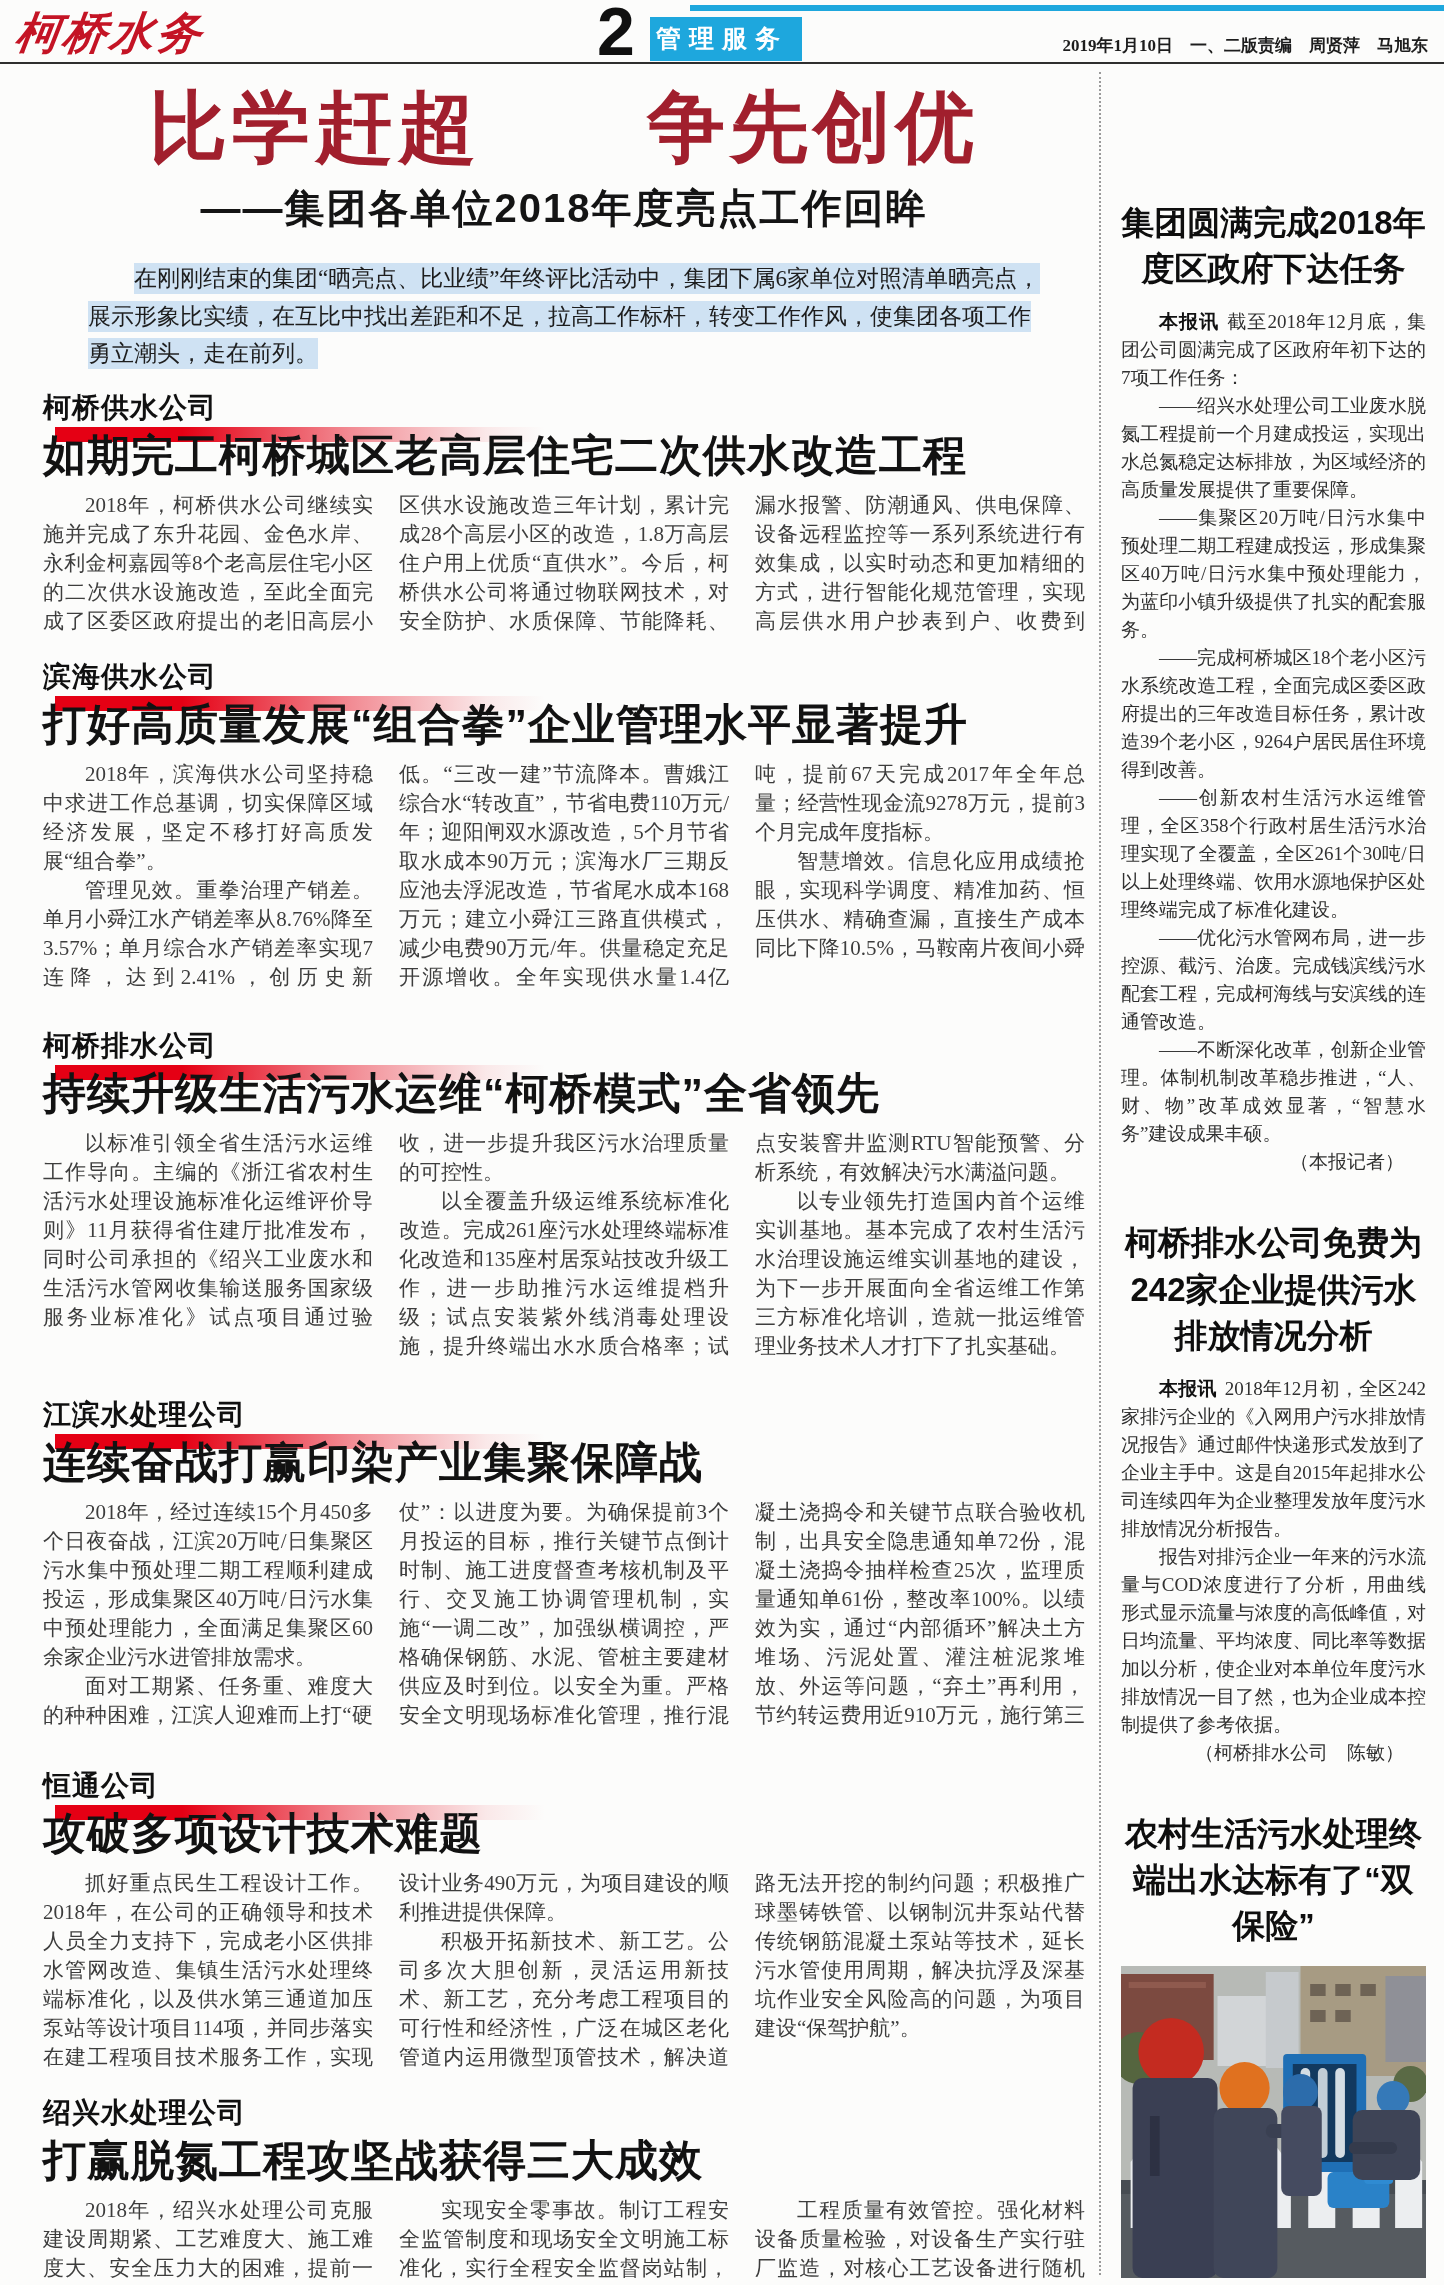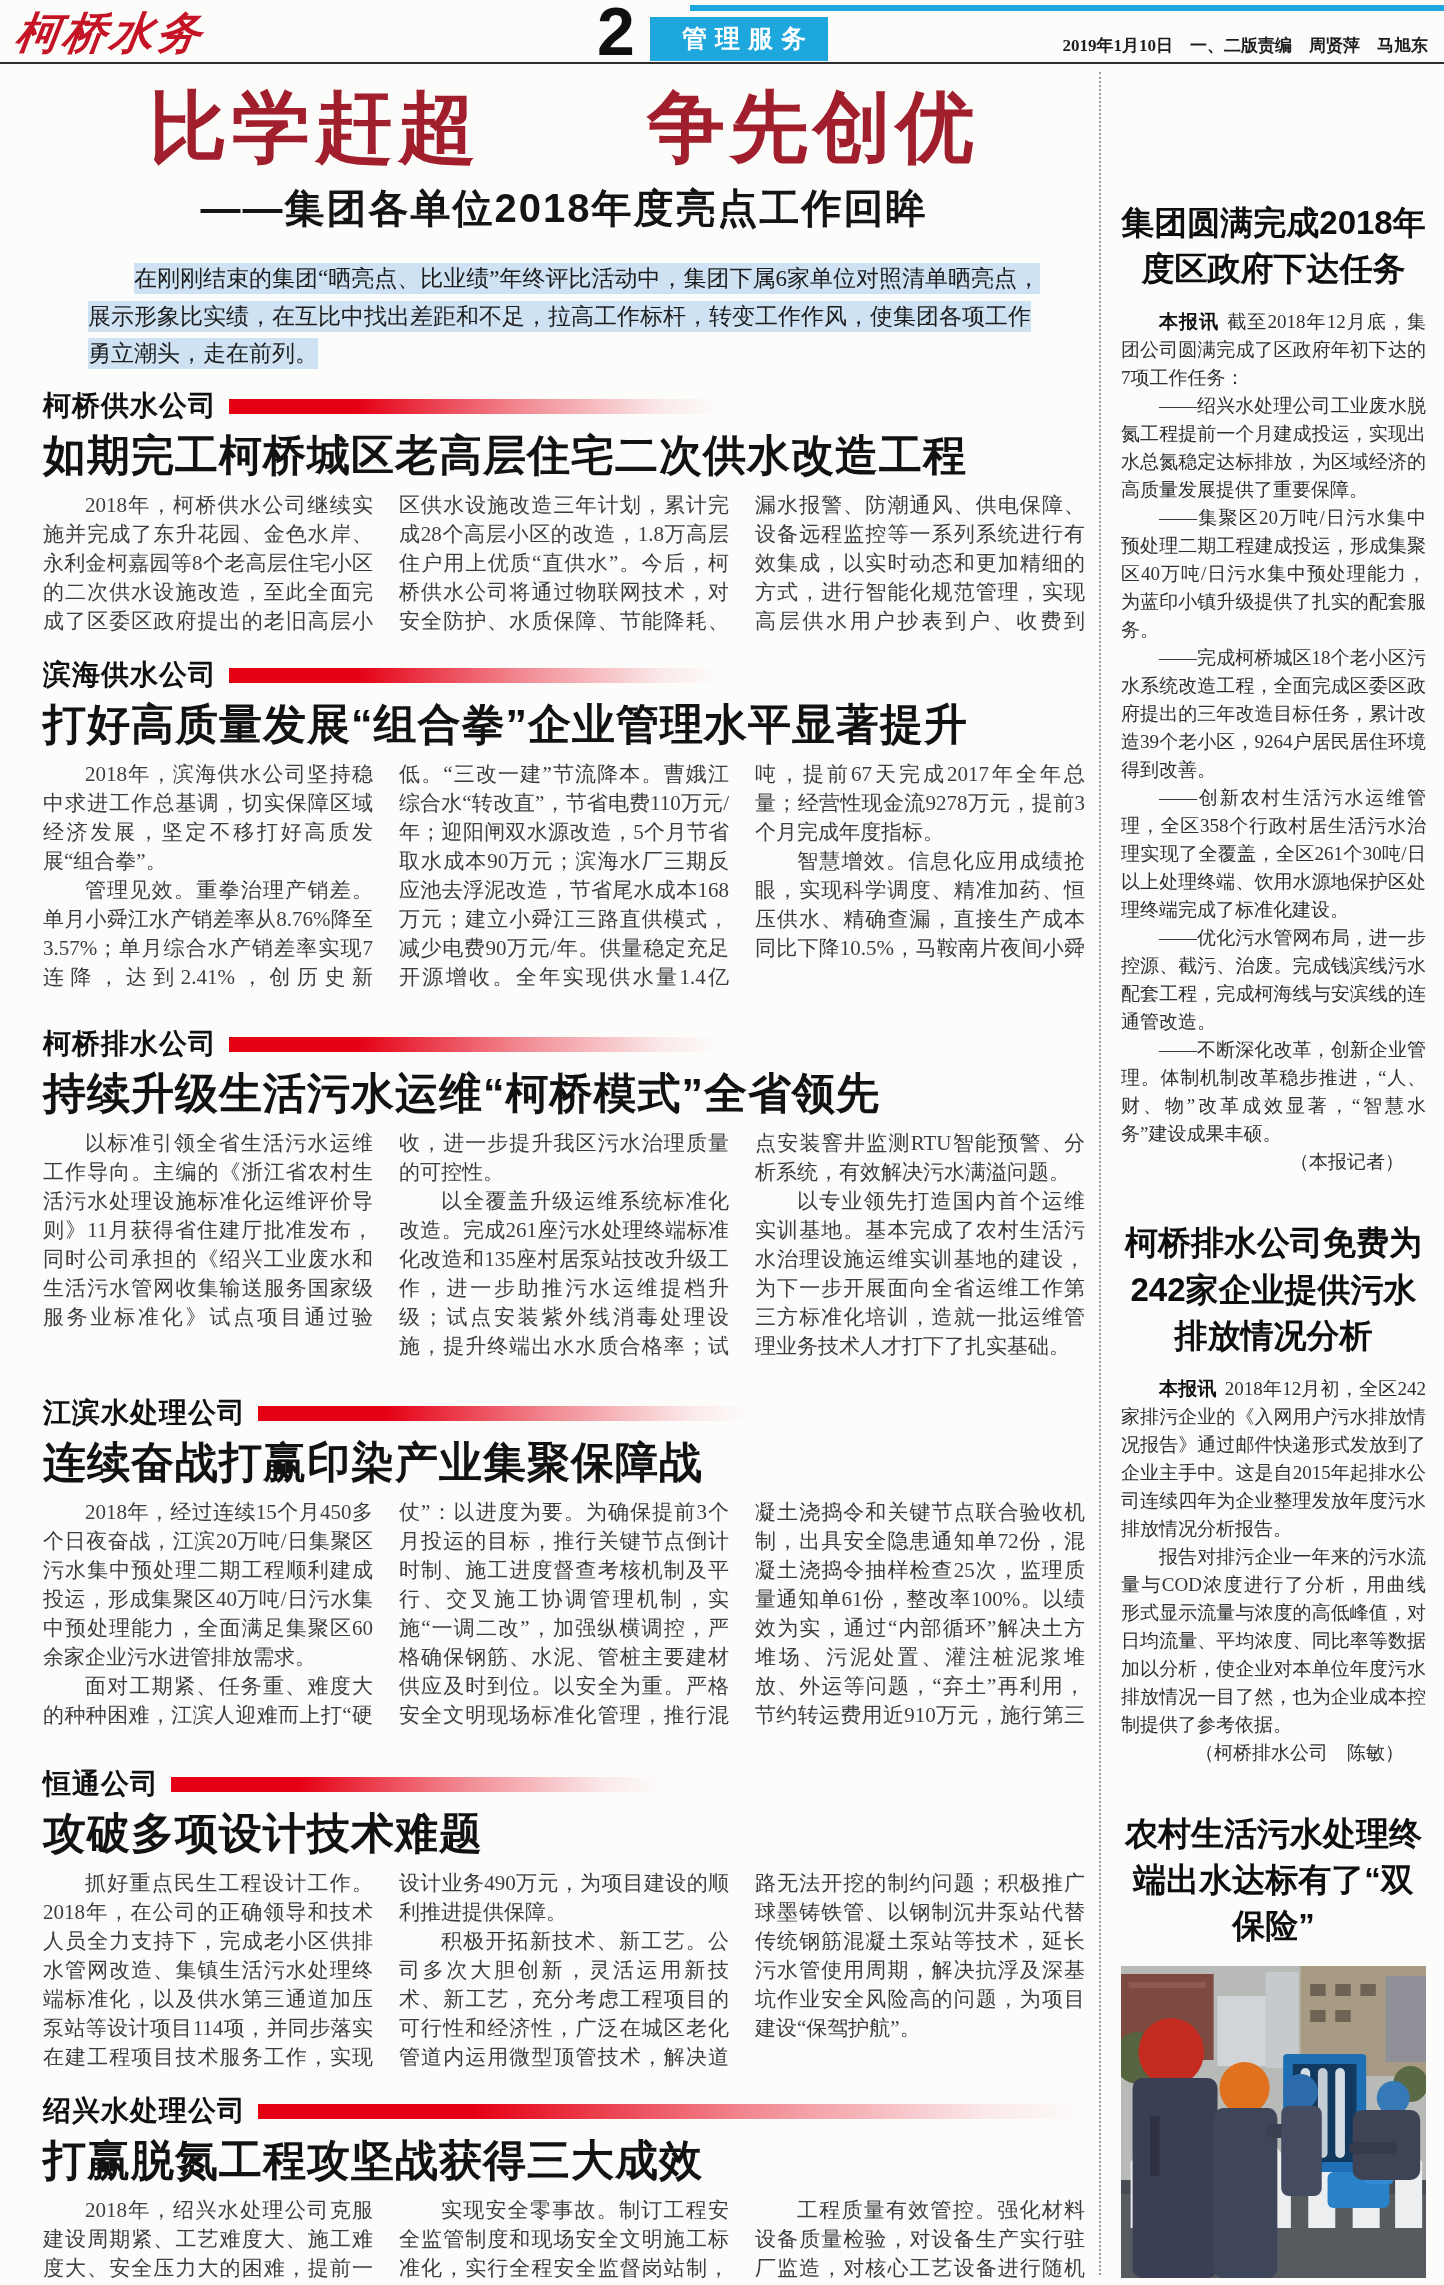--- a/index.html
+++ b/index.html
@@ -15,21 +15,21 @@
     font-family:"DejaVu Serif",serif;transform:skewX(-8deg);
   }
   .cyan-rule{position:absolute;left:690px;top:5px;right:0;height:6px;background:#1ea7dd;}
   .page-num{
     position:absolute;left:597px;top:-8px;font-size:68px;font-weight:bold;color:#101010;
     font-family:"Liberation Sans",sans-serif;
   }
   .tag-badge{
     position:absolute;left:650px;top:17px;background:#1ea7dd;color:#ffffff;
     font-family:"Liberation Sans",sans-serif;font-weight:bold;font-size:25px;
-    padding:5px 14px 6px 32px;letter-spacing:8px;
+    padding:5px 14px 6px 6px;letter-spacing:8px;
   }
   .dateline{position:absolute;right:16px;top:34px;font-size:17px;font-weight:bold;color:#1d1d1d;}
   .header-rule{position:absolute;left:0;right:0;top:62px;height:2px;background:#2e2e2e;}
   
   .content{display:flex;padding:8px 14px 0 43px;height:2211px;box-sizing:border-box;}
   .main-col{width:1042px;flex:none;}
   .sidebar{
     flex:1;margin-left:14px;border-left:2px dotted #9a9a9a;
     padding:128px 4px 0 20px;box-sizing:border-box;
   }
@@ -42,21 +42,21 @@
     text-align:center;font-family:"Liberation Sans",sans-serif;font-weight:bold;
     color:#141414;font-size:40px;margin:10px 0 0;letter-spacing:2px;
   }
   .lead-intro{
     margin:24px auto 4px;width:952px;font-size:23px;line-height:1.62;
     color:#1d1d1d;text-indent:2em;
   }
   .lead-intro .hl{background:#cfe2f3;padding:3px 0;box-decoration-break:clone;-webkit-box-decoration-break:clone;}
   
   .news-section{margin-top:17px;}
-  .label-row{display:flex;align-items:center;height:34px;}
+  .label-row{display:flex;height:34px;flex-direction:column;}
   .section-label{
     font-family:"Liberation Sans",sans-serif;font-weight:bold;font-size:28px;
     color:#101010;letter-spacing:1px;flex:none;
   }
   .section-bar{
     height:15px;width:490px;margin-left:12px;flex:none;
     background:linear-gradient(90deg,#e50014 0%,#e50014 26%,rgba(229,0,20,.45) 60%,rgba(229,0,20,.08) 88%,rgba(229,0,20,0) 100%);
   }
   .section-bar.full{flex:1;width:auto;}
   .section-headline{

